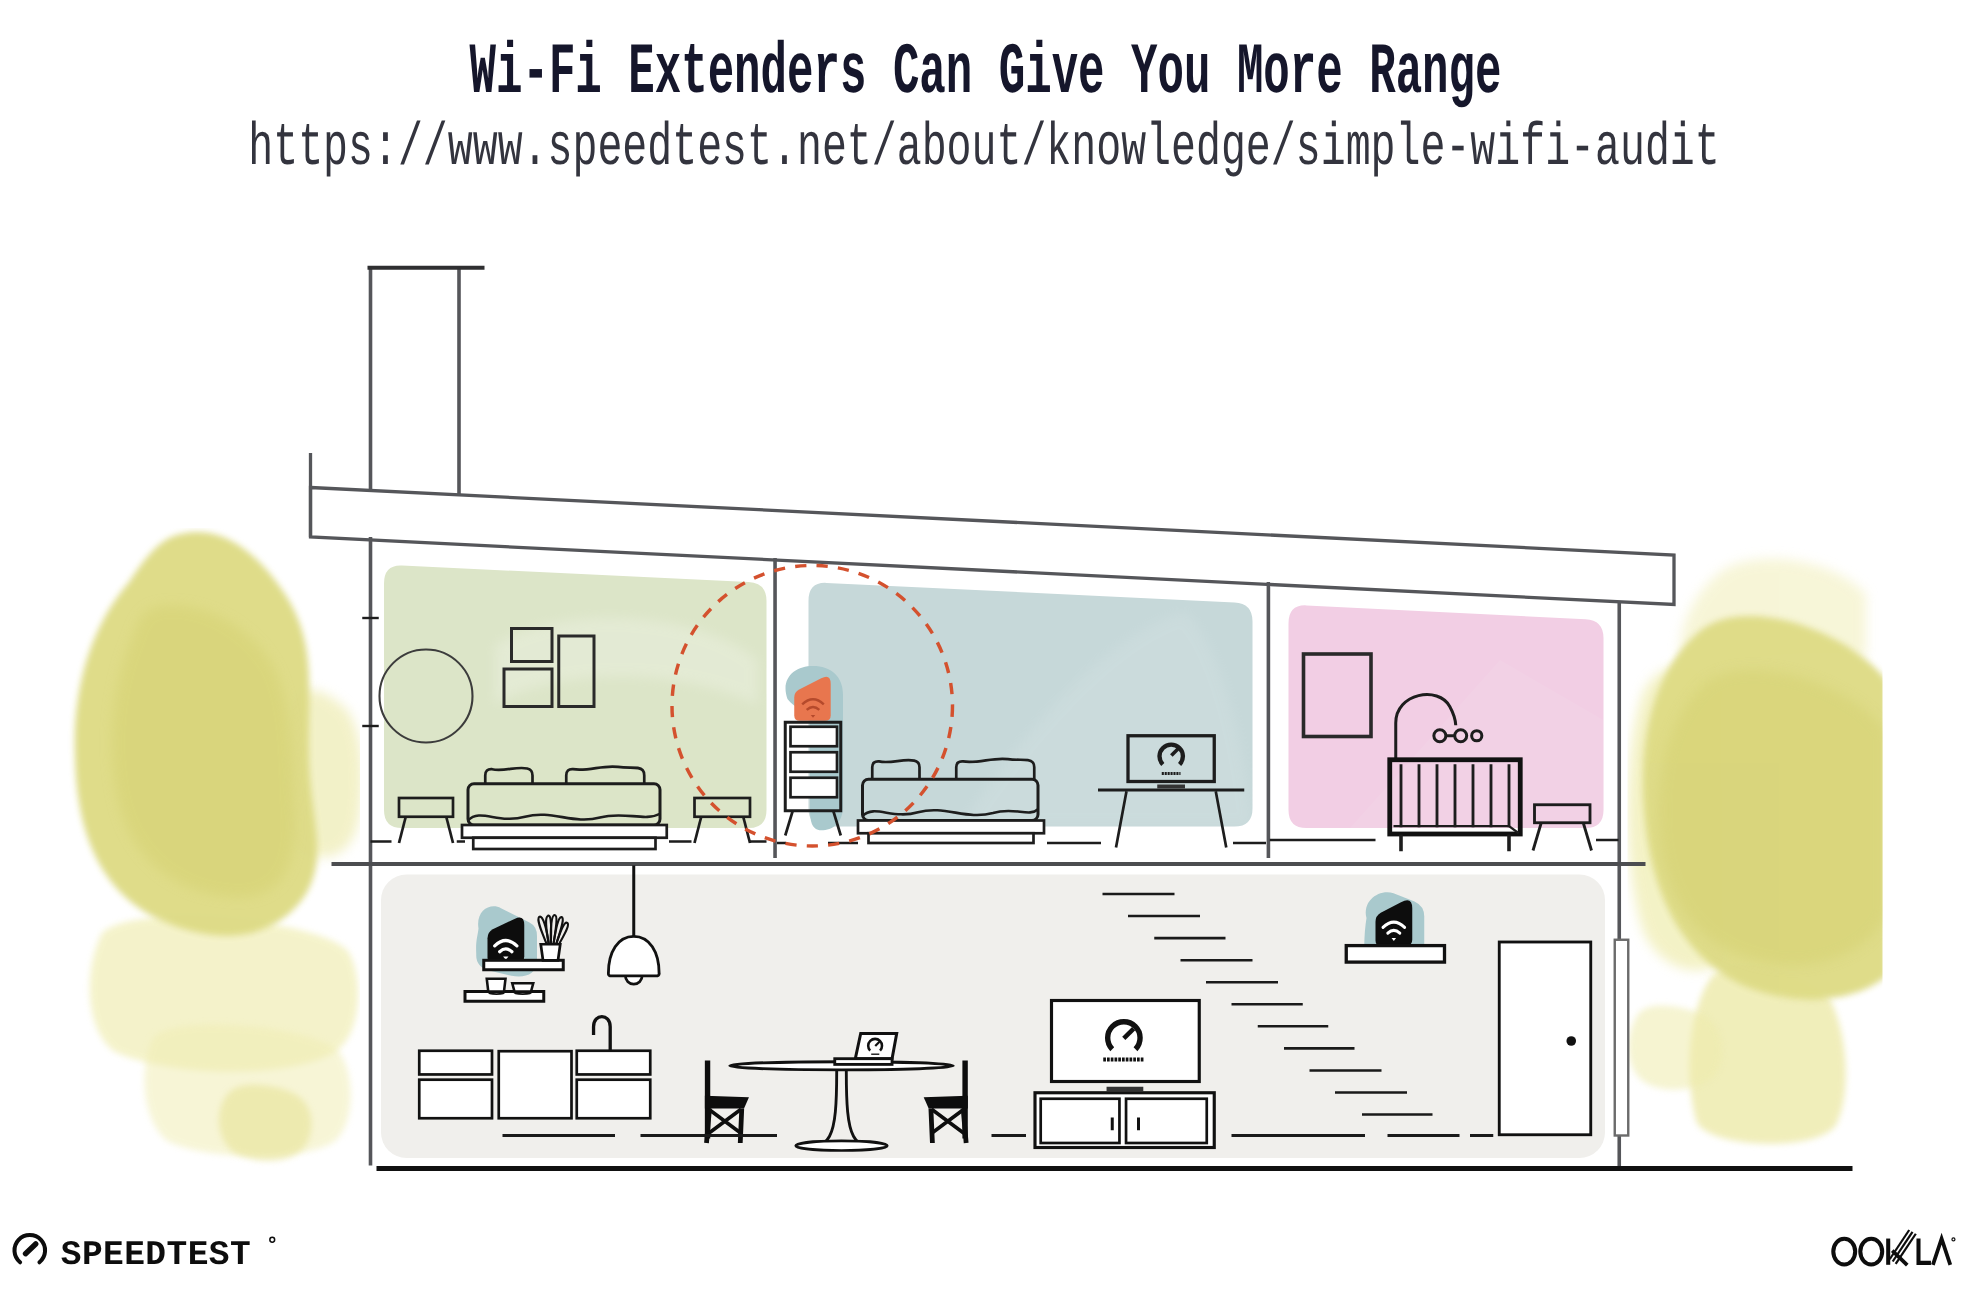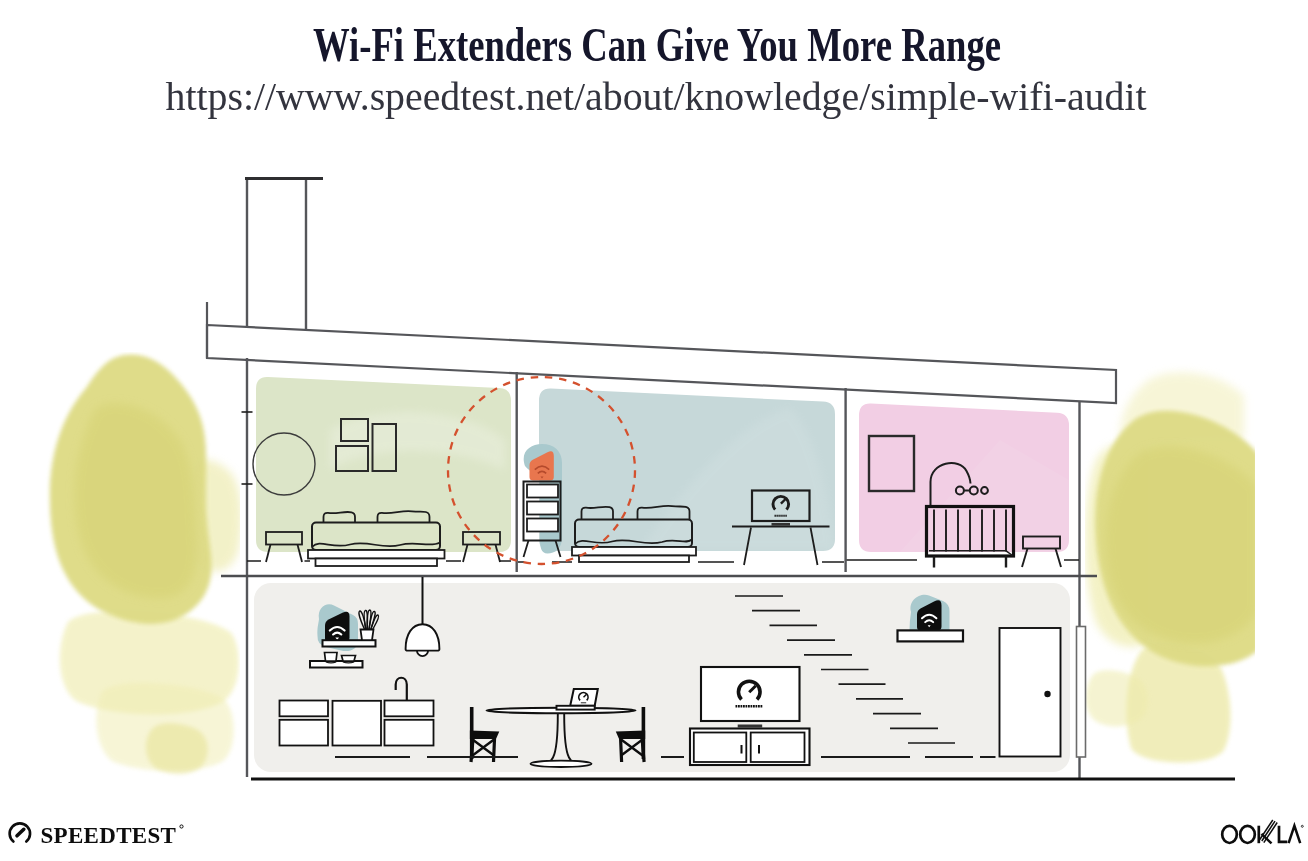--- a/index.html
+++ b/index.html
@@ -1,16 +1,16 @@
 <!DOCTYPE html>
 <html><head>
 <meta charset="utf-8">
 <style>
 html,body{margin:0;padding:0;background:#ffffff;}
-#page{position:relative;width:1308px;height:861px;overflow:hidden;font-family:Liberation Serif, serif;}
+#page{position:relative;width:1308px;height:861px;overflow:hidden;font-family:Liberation Mono, monospace;}
 svg{display:block;}
 </style>
 </head>
 <body>
 <div id="page">
 <svg width="1308" height="861" viewBox="0 0 1308 861" xmlns="http://www.w3.org/2000/svg">
 <defs>
 <filter id="soft" x="-40%" y="-40%" width="180%" height="180%">
           <feGaussianBlur stdDeviation="4"></feGaussianBlur>
         </filter>

